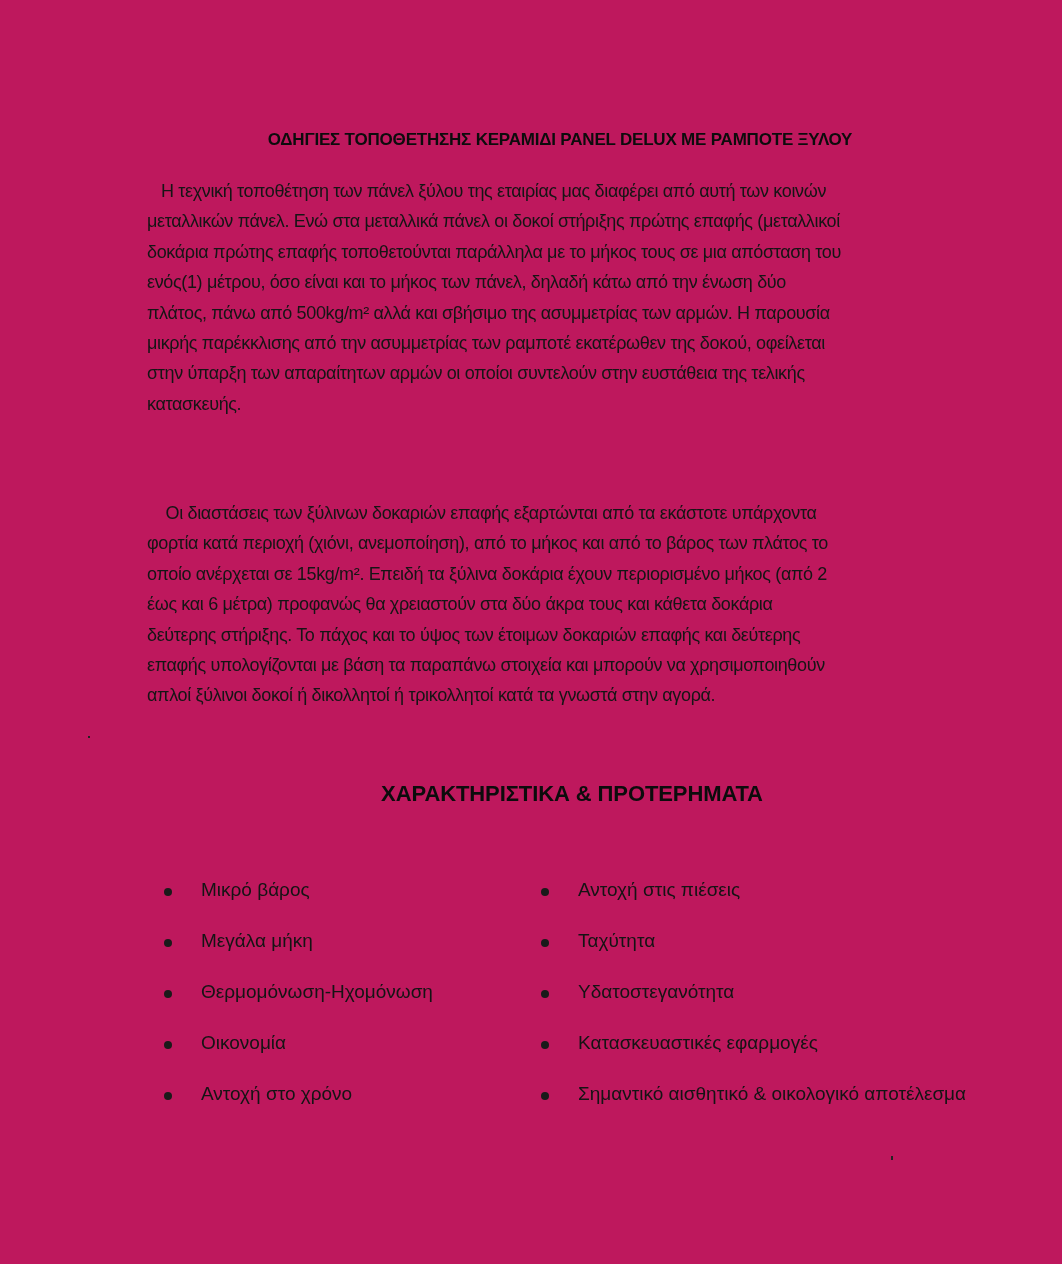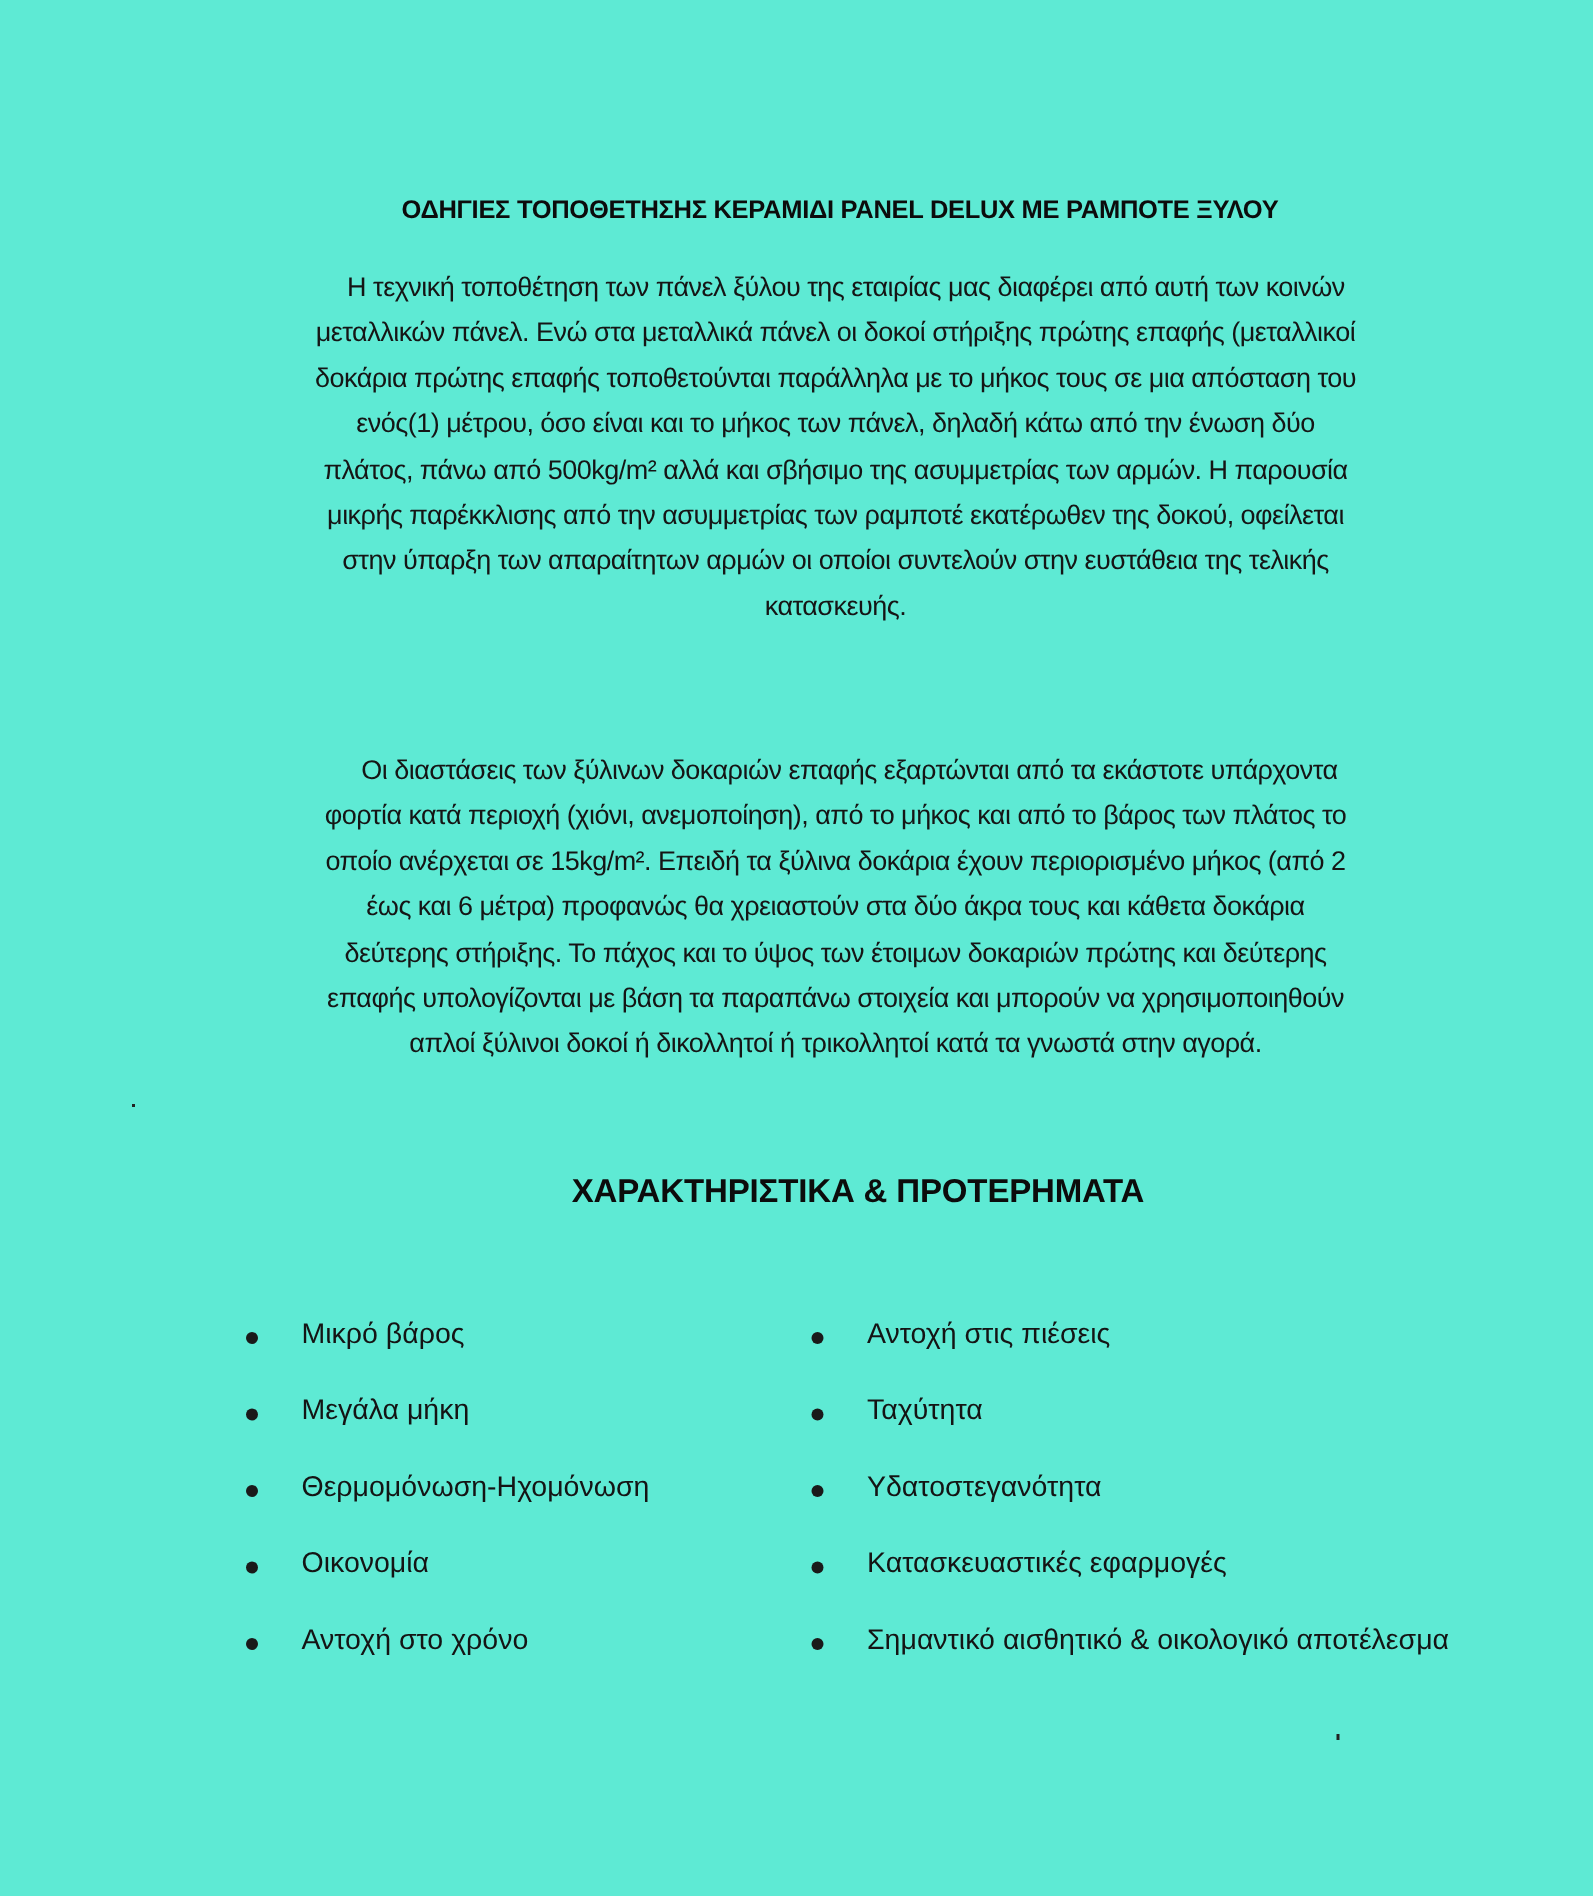--- a/index.html
+++ b/index.html
@@ -1,27 +1,27 @@
 <!DOCTYPE html>
 <html><head>
   <meta charset="utf-8">
   <style>
     html, body { margin: 0; padding: 0; background: #ffffff; }
     body { width: 1062px; height: 1264px; position: relative; overflow: hidden; color: #111; }
-    .page { position: absolute; left: 0; top: 0; width: 1062px; height: 1264px; background: #5eead4; }
+    .page { position: absolute; left: 0; top: 0; width: 1062px; height: 1264px; background: #be185d; }
     .title {
       position: absolute; left: 200px; top: 130px; width: 720px;
       text-align: center; font-family: "Liberation Sans", sans-serif;
       font-weight: bold; font-size: 17px; letter-spacing: -0.2px; color: #0c0c0c;
     }
     .para {
       position: absolute; left: 147px; width: 820px;
       font-family: "Liberation Sans", sans-serif; font-size: 18px;
       line-height: 30.4px; color: #151515; letter-spacing: -0.35px;
-      text-align: center;
+      text-align: left;
     }
     .para .line { display: block; white-space: nowrap; }
     .p1 { top: 176px; }
     .p2 { top: 498px; }
     .sub-title {
       position: absolute; left: 372px; top: 781px; width: 400px;
       text-align: center; font-family: "Liberation Sans", sans-serif;
       font-weight: bold; font-size: 22px; color: #0c0c0c; letter-spacing: -0.1px;
     }
     .feat-list { position: absolute; top: 879px; margin: 0; padding: 0; list-style: none; }
@@ -54,21 +54,21 @@
     <span class="line">μικρής παρέκκλισης από την ασυμμετρίας των ραμποτέ εκατέρωθεν της δοκού, οφείλεται</span>
     <span class="line">στην ύπαρξη των απαραίτητων αρμών οι οποίοι συντελούν στην ευστάθεια της τελικής</span>
     <span class="line">κατασκευής.</span>
   </div>
 
   <div class="para p2">
     <span class="line" style="white-space:pre">    Οι διαστάσεις των ξύλινων δοκαριών επαφής εξαρτώνται από τα εκάστοτε υπάρχοντα</span>
     <span class="line">φορτία κατά περιοχή (χιόνι, ανεμοποίηση), από το μήκος και από το βάρος των πλάτος το</span>
     <span class="line">οποίο ανέρχεται σε 15kg/m². Επειδή τα ξύλινα δοκάρια έχουν περιορισμένο μήκος (από 2</span>
     <span class="line">έως και 6 μέτρα) προφανώς θα χρειαστούν στα δύο άκρα τους και κάθετα δοκάρια</span>
-    <span class="line">δεύτερης στήριξης. Το πάχος και το ύψος των έτοιμων δοκαριών πρώτης και δεύτερης</span>
+    <span class="line">δεύτερης στήριξης. Το πάχος και το ύψος των έτοιμων δοκαριών επαφής και δεύτερης</span>
     <span class="line">επαφής υπολογίζονται με βάση τα παραπάνω στοιχεία και μπορούν να χρησιμοποιηθούν</span>
     <span class="line">απλοί ξύλινοι δοκοί ή δικολλητοί ή τρικολλητοί κατά τα γνωστά στην αγορά.</span>
   </div>
 
   <div class="sub-title">ΧΑΡΑΚΤΗΡΙΣΤΙΚΑ &amp; ΠΡΟΤΕΡΗΜΑΤΑ</div>
 
   <ul class="feat-list feat-left">
     <li class="feat-item">
         <span class="bullet"></span>
         <span>Μικρό βάρος</span>

